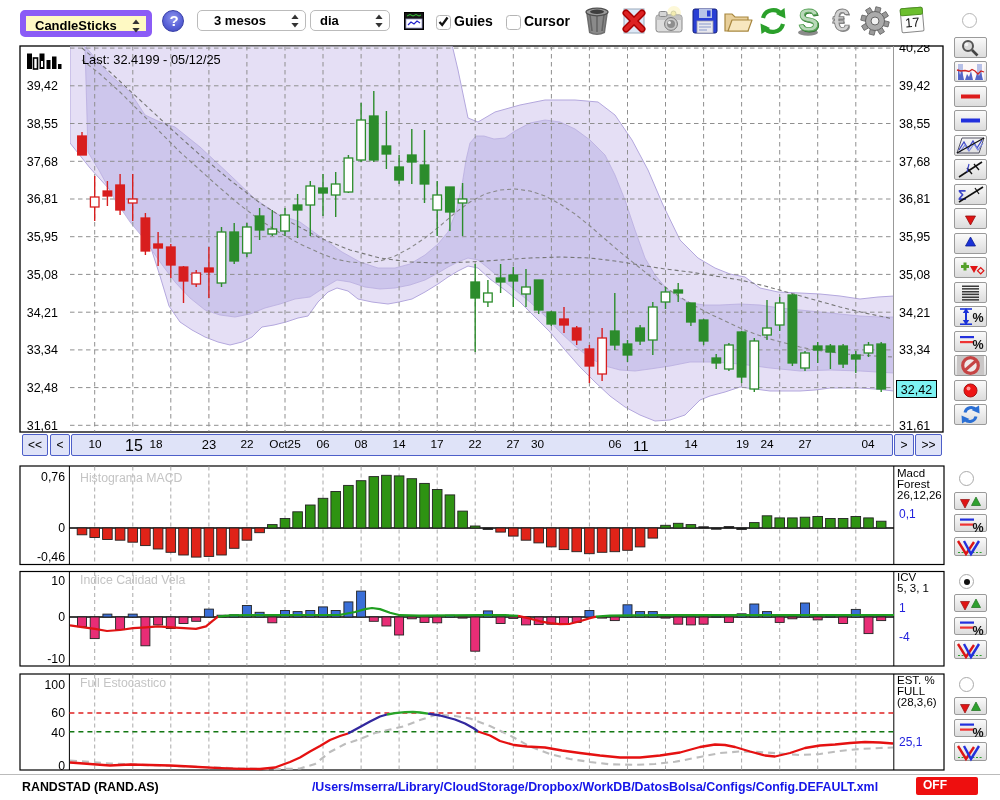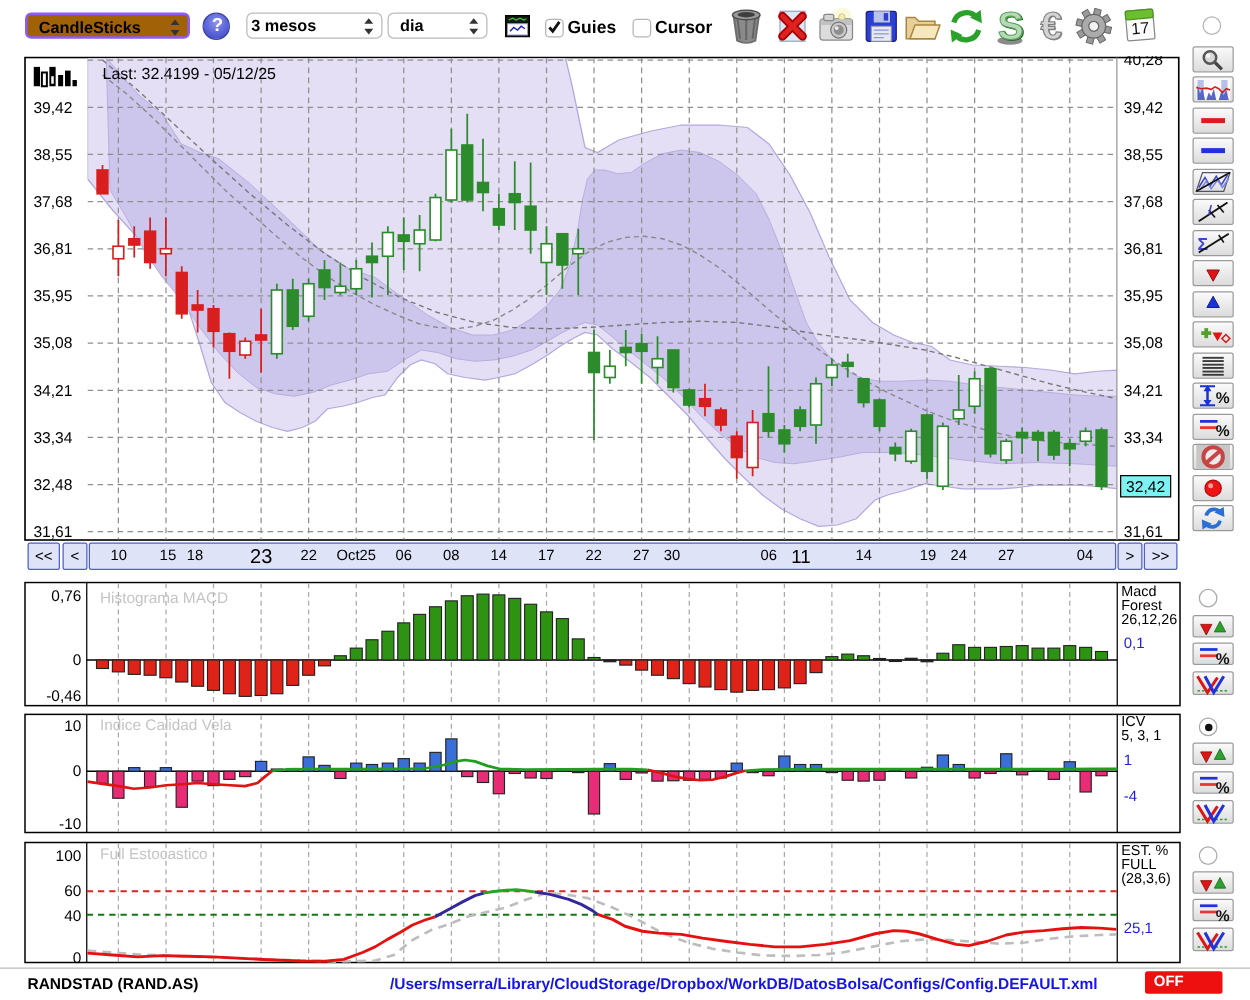--- a/index.html
+++ b/index.html
@@ -1,27 +1,27 @@
 <!DOCTYPE html>
 <html><head><meta charset="utf-8">
 <style>
 * { margin:0; padding:0; }
 body { width:1000px; height:800px; position:relative; overflow:hidden;
  font-family:"Liberation Sans", sans-serif; background:#fff; }
 </style></head>
 <body>
 <div style="position:absolute;left:0;top:0;width:1000px;height:44px;background:#fff">
-<div style="position:absolute;top:10px;height:21px;background:#a16207;border:2px solid #8b5cf6;border-radius:5px;font-size:13px;font-weight:600;color:#000;box-sizing:border-box;padding:2px 0 13px 9px;left:20px;width:132px">CandleSticks<svg width="10" height="14" style="position:absolute;right:5px;top:3px" viewBox="0 0 10 14">
+<div style="position:absolute;top:10px;height:21px;background:#fef9c3;border:6px solid #8b5cf6;border-radius:5px;font-size:13px;font-weight:600;color:#000;box-sizing:border-box;padding:2px 0 13px 9px;left:20px;width:132px">CandleSticks<svg width="10" height="14" style="position:absolute;right:5px;top:3px" viewBox="0 0 10 14">
         <polygon points="5,0.5 8.6,5 1.4,5" fill="#333"></polygon>
         <polygon points="5,13.5 8.6,9 1.4,9" fill="#333"></polygon>
       </svg></div>
 <div style="position:absolute;left:162px;top:10px;width:22px;height:22px;border-radius:50%;background:radial-gradient(circle at 50% 35%, #8d95ec 0%, #5a63d8 55%, #3c45b8 100%);border:1px solid #3940a8;box-sizing:border-box">
       <div style="position:absolute;left:0;top:1px;width:22px;text-align:center;font-size:15px;font-weight:700;color:#fff">?</div>
     </div>
-<div style="position:absolute;top:10px;height:21px;background:#fff;border:1px solid #bbb;border-radius:5px;font-size:13px;font-weight:600;color:#000;box-sizing:border-box;padding:2px 0 0 3px;left:197px;width:109px">3 mesos<svg width="10" height="14" style="position:absolute;right:5px;top:3px" viewBox="0 0 10 14">
+<div style="position:absolute;top:10px;height:21px;background:#fff;border:1px solid #bbb;border-radius:5px;font-size:13px;font-weight:600;color:#000;box-sizing:border-box;padding:2px 0 0 16px;left:197px;width:109px">3 mesos<svg width="10" height="14" style="position:absolute;right:5px;top:3px" viewBox="0 0 10 14">
         <polygon points="5,0.5 8.6,5 1.4,5" fill="#333"></polygon>
         <polygon points="5,13.5 8.6,9 1.4,9" fill="#333"></polygon>
       </svg></div>
 <div style="position:absolute;top:10px;height:21px;background:#fff;border:1px solid #bbb;border-radius:5px;font-size:13px;font-weight:600;color:#000;box-sizing:border-box;padding:2px 0 0 9px;left:310px;width:80px">dia<svg width="10" height="14" style="position:absolute;right:5px;top:3px" viewBox="0 0 10 14">
         <polygon points="5,0.5 8.6,5 1.4,5" fill="#333"></polygon>
         <polygon points="5,13.5 8.6,9 1.4,9" fill="#333"></polygon>
       </svg></div>
 <svg width="20" height="18" style="position:absolute;left:404px;top:12px" viewBox="0 0 20 18">
 <rect x="0.5" y="0.5" width="19" height="17" fill="#111" stroke="#000"></rect>
 <rect x="1.5" y="1.5" width="17" height="4" fill="#1a1a1a"></rect>
@@ -322,23 +322,23 @@
 <rect x="58" y="64" width="3.5" height="5"></rect>
 </g>
 </svg>
 <div style="position:absolute;left:0;top:433px;width:1000px;height:24px">
 <div style="position:absolute;top:1px;height:20px;border:1.5px solid #4d5fc9;background:#dfe3f8;color:#000;font-size:12px;text-align:center;line-height:20px;border-radius:2px;left:22px;width:24px">&lt;&lt;</div>
 <div style="position:absolute;top:1px;height:20px;border:1.5px solid #4d5fc9;background:#dfe3f8;color:#000;font-size:12px;text-align:center;line-height:20px;border-radius:2px;left:50px;width:18px">&lt;</div>
 <div style="position:absolute;top:1px;height:20px;border:1.5px solid #4d5fc9;background:#dfe3f8;color:#000;font-size:12px;text-align:center;line-height:20px;border-radius:2px;left:71px;width:820px"></div>
 <div style="position:absolute;top:1px;height:20px;border:1.5px solid #4d5fc9;background:#dfe3f8;color:#000;font-size:12px;text-align:center;line-height:20px;border-radius:2px;left:894px;width:18px">&gt;</div>
 <div style="position:absolute;top:1px;height:20px;border:1.5px solid #4d5fc9;background:#dfe3f8;color:#000;font-size:12px;text-align:center;line-height:20px;border-radius:2px;left:915px;width:25px">&gt;&gt;</div>
 <div style="position:absolute;left:75px;top:4px;width:40px;text-align:center;font-size:11.8px;color:#000">10</div>
-<div style="position:absolute;left:101px;top:4px;width:40px;text-align:right;font-size:12px;color:#000">15</div>
+<div style="position:absolute;left:125px;top:4px;width:40px;text-align:left;font-size:16px;color:#000">15</div>
 <div style="position:absolute;left:136px;top:4px;width:40px;text-align:center;font-size:11.8px;color:#000">18</div>
-<div style="position:absolute;left:189px;top:4px;width:40px;text-align:center;font-size:16px;color:#000">23</div>
+<div style="position:absolute;left:189px;top:4px;width:40px;text-align:center;font-size:13px;color:#000">23</div>
 <div style="position:absolute;left:227px;top:4px;width:40px;text-align:center;font-size:11.8px;color:#000">22</div>
 <div style="position:absolute;left:265px;top:4px;width:40px;text-align:center;font-size:11.8px;color:#000">Oct25</div>
 <div style="position:absolute;left:303px;top:4px;width:40px;text-align:center;font-size:11.8px;color:#000">06</div>
 <div style="position:absolute;left:341px;top:4px;width:40px;text-align:center;font-size:11.8px;color:#000">08</div>
 <div style="position:absolute;left:379px;top:4px;width:40px;text-align:center;font-size:11.8px;color:#000">14</div>
 <div style="position:absolute;left:417px;top:4px;width:40px;text-align:center;font-size:11.8px;color:#000">17</div>
 <div style="position:absolute;left:455px;top:4px;width:40px;text-align:center;font-size:11.8px;color:#000">22</div>
 <div style="position:absolute;left:493px;top:4px;width:40px;text-align:center;font-size:11.8px;color:#000">27</div>
 <div style="position:absolute;left:531px;top:4px;width:40px;text-align:left;font-size:11.8px;color:#000">30</div>
 <div style="position:absolute;left:595px;top:4px;width:40px;text-align:center;font-size:11.8px;color:#000">06</div>

